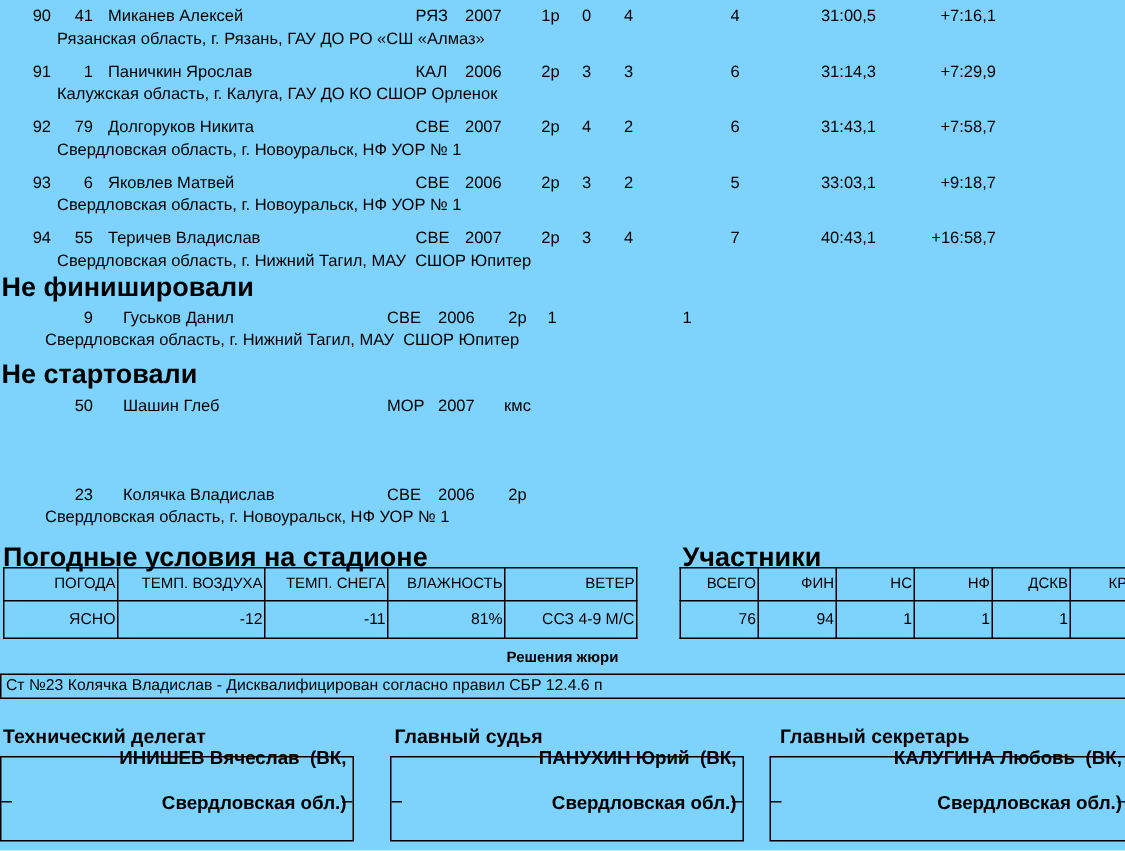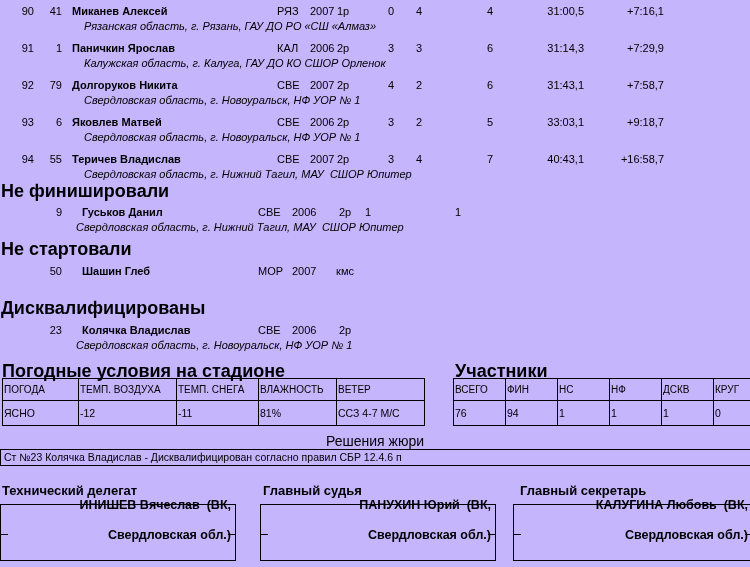--- a/index.html
+++ b/index.html
@@ -1,49 +1,49 @@
 <!DOCTYPE html>
 <html><head>
 <meta charset="utf-8">
 <style>
   html,body{margin:0;padding:0;background:#fff;}
-  #page{position:relative;width:750px;height:567px;background:#c4b5fd;overflow:hidden;
+  #page{position:relative;width:750px;height:567px;background:#7dd3fc;overflow:hidden;
         font-family:"Liberation Sans",sans-serif;color:#000;}
   
   .entry{position:absolute;left:0;width:750px;height:32px;font-size:11px;line-height:13px;}
   .c{position:absolute;top:0;white-space:pre;}
   .place{left:0;width:34px;text-align:right;}
   .bib{left:38px;width:24px;text-align:right;}
-  .name{left:72px;font-weight:700;}
+  .name{left:72px;font-weight:400;}
   .region{left:277px;}
   .year{left:310px;}
-  .rank{left:332px;width:22px;text-align:center;}
+  .rank{left:356px;width:22px;text-align:center;}
   .sh1{left:383px;width:16px;text-align:center;}
   .sh2{left:411px;width:16px;text-align:center;}
   .total{left:479px;width:22px;text-align:center;}
   .time{left:518px;width:66px;text-align:right;}
   .gap{left:596px;width:68px;text-align:right;}
-  .club{left:38px;top:15px;font-style:italic;margin-left:46px;}
+  .club{left:38px;top:15px;}
   
   .sp .name{left:82px;}
   .sp .region{left:258px;}
   .sp .year{left:292px;}
   .sp .rank{left:333px;width:24px;text-align:center;}
   .sp .sh1{left:360px;width:16px;text-align:center;}
   .sp .total{left:447px;width:22px;text-align:center;}
   .sp .club{left:30px;}
   .sect-title{position:absolute;left:1px;font-size:18px;font-weight:700;}
   .block-title{position:absolute;font-size:18px;font-weight:700;}
   
   table.grid{position:absolute;border-collapse:collapse;table-layout:fixed;}
-  table.grid td{border:1px solid #000;text-align:left;overflow:hidden;}
+  table.grid td{border:1px solid #000;text-align:right;overflow:hidden;}
   table.grid td.h{font-size:10px;height:19px;}
   table.grid td.v{font-size:10.5px;height:22px;}
   
-  .jury-title{position:absolute;left:0;width:750px;text-align:center;font-size:14px;font-weight:400;}
+  .jury-title{position:absolute;left:0;width:750px;text-align:center;font-size:10px;font-weight:700;}
   .jury-box{position:absolute;left:0;top:449px;width:747px;height:15px;border:1px solid #000;
             font-size:10.5px;line-height:15px;padding-left:3px;white-space:pre;}
   
   .off-label{position:absolute;top:483px;font-size:13px;font-weight:700;}
   .off-box{position:absolute;top:504px;height:55px;border:1px solid #000;box-sizing:content-box;}
   .off-box::before{content:'';position:absolute;left:0;top:29px;width:7px;height:1px;background:#000;}
   .off-box::after{content:'';position:absolute;right:0;top:29px;width:7px;height:1px;background:#000;}
   .off-name{position:absolute;right:4px;bottom:2px;text-align:right;font-size:12.5px;
             font-weight:700;line-height:15px;white-space:pre;}
 </style>
@@ -137,21 +137,20 @@
 
   <div class="sect-title" style="top:239px">Не стартовали</div>
   <div class="entry sp" style="top:265px">
     <span class="c bib">50</span>
     <span class="c name">Шашин Глеб</span>
     <span class="c region">МОР</span>
     <span class="c year">2007</span>
     <span class="c rank">кмс</span>
   </div>
 
-  <div class="sect-title" style="top:298px">Дисквалифицированы</div>
   <div class="entry sp" style="top:324px">
     <span class="c bib">23</span>
     <span class="c name">Колячка Владислав</span>
     <span class="c region">СВЕ</span>
     <span class="c year">2006</span>
     <span class="c rank">2р</span>
     <span class="c club">Свердловская область, г. Новоуральск, НФ УОР № 1</span>
   </div>
 
   <div class="block-title" style="left:2px;top:361px">Погодные условия на стадионе</div>
@@ -162,21 +161,21 @@
       <td class="h" style="width:95px">ТЕМП. ВОЗДУХА</td>
       <td class="h" style="width:79px">ТЕМП. СНЕГА</td>
       <td class="h" style="width:75px">ВЛАЖНОСТЬ</td>
       <td class="h" style="width:85px">ВЕТЕР</td>
     </tr>
     <tr>
       <td class="v">ЯСНО</td>
       <td class="v">-12</td>
       <td class="v">-11</td>
       <td class="v">81%</td>
-      <td class="v">ССЗ 4-7 М/С</td>
+      <td class="v">ССЗ 4-9 М/С</td>
     </tr>
   </tbody>
     </table>
 
   <div class="block-title" style="left:455px;top:361px">Участники</div>
   <table class="grid" style="left:453px;top:378px;width:293px">
     <tbody>
         <tr>
       <td class="h" style="width:49px">ВСЕГО</td>
       <td class="h" style="width:49px">ФИН</td>

